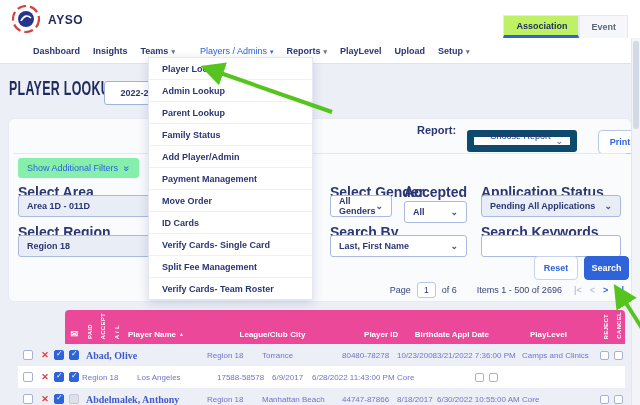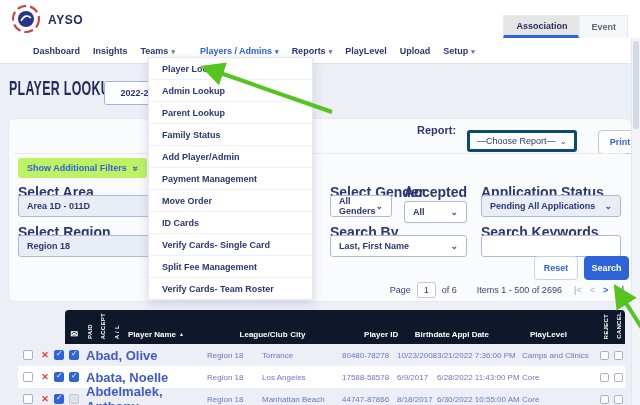--- a/index.html
+++ b/index.html
@@ -5,41 +5,41 @@
   html,body{margin:0;padding:0;}
   body{font-family:"Liberation Sans", sans-serif;}
   .screen{position:relative;width:640px;height:405px;background:#edeff6;overflow:hidden;}
 
   
   .topbar{position:absolute;left:0;top:0;width:640px;height:38px;background:#fff;}
   .logo{position:absolute;left:12px;top:5px;width:28px;height:28px;}
   .brand{position:absolute;left:48px;top:13px;font-size:12px;font-weight:bold;color:#1f2a5e;letter-spacing:.6px;}
   .tabs{position:absolute;right:12px;top:15px;display:flex;}
   .tab{height:23px;padding:0 11px;display:flex;align-items:center;font-size:9px;font-weight:600;color:#5d6880;background:#f6f7fa;border:1px solid #e7e9f0;border-bottom:none;box-sizing:border-box;}
-  .tab.active{background:#e5e5e5;color:#1f2a5e;font-weight:bold;border-bottom:3px solid #2e63d9;padding-left:12px;}
+  .tab.active{background:#bef264;color:#1f2a5e;font-weight:bold;border-bottom:3px solid #2e63d9;padding-left:12px;}
 
   
   .navbar{position:absolute;left:0;top:38px;width:640px;height:26px;background:#fff;border-bottom:1px solid #dfe3ed;display:flex;align-items:center;padding-left:33px;gap:13px;box-sizing:border-box;}
   .nav-item{font-size:9px;color:#2b3674;font-weight:600;display:flex;align-items:center;gap:3px;white-space:nowrap;}
-  .nav-item.active{color:#2e63d9;font-weight:bold;padding-left:12px;}
+  .nav-item.active{color:#2e63d9;font-weight:normal;padding-left:12px;}
   .caret::after{content:"▾";font-size:7px;color:#6b7694;}
   .nav-item.active .caret::after{color:#2e63d9;}
 
   
   .page-title{position:absolute;left:9px;top:77px;font-size:20px;font-weight:bold;color:#1f2a5e;transform:scaleX(.62);transform-origin:left center;white-space:nowrap;letter-spacing:.5px;}
   .year-select{position:absolute;left:104px;top:81px;width:74px;height:22px;background:#fff;border:1px solid #9fb3dd;border-radius:3px;display:flex;align-items:center;justify-content:center;font-size:9px;font-weight:bold;color:#2b3674;}
 
   
   .panel{position:absolute;left:8px;top:118px;width:624px;height:184px;background:#fafbfd;border:1px solid #e7eaf2;border-radius:6px;box-sizing:border-box;}
   .report-label{position:absolute;left:417px;top:124px;font-size:11px;font-weight:bold;color:#2b3674;}
-  .report-select{position:absolute;left:467px;top:130px;width:110px;height:22px;background:#fff;border:3px solid #0c4a6e;border-radius:3px;display:flex;align-items:center;justify-content:space-between;padding:0 7px;font-size:9px;color:#2b3674;box-sizing:border-box;}
+  .report-select{position:absolute;left:467px;top:130px;width:110px;height:22px;background:#fff;border:7px solid #0c4a6e;border-radius:3px;display:flex;align-items:center;justify-content:space-between;padding:0 7px;font-size:9px;color:#2b3674;box-sizing:border-box;}
   .print-btn{position:absolute;left:598px;top:130px;width:42px;height:22px;background:#fff;border:1px solid #b9c7ea;border-radius:4px;display:flex;align-items:center;justify-content:center;font-size:9px;font-weight:bold;color:#2e63d9;}
   .divider{position:absolute;left:14px;top:153px;width:612px;height:1px;background:#e4e8f1;}
 
-  .show-filters{position:absolute;left:18px;top:158px;height:20px;padding:0 9px;background:#bef264;border-radius:3px;display:flex;align-items:center;gap:6px;font-size:9px;font-weight:bold;color:#2e63d9;}
+  .show-filters{position:absolute;left:18px;top:158px;height:20px;padding:0 9px;background:#86efac;border-radius:3px;display:flex;align-items:center;gap:6px;font-size:9px;font-weight:normal;color:#2e63d9;}
   .dbl-chev::after{content:"»";display:inline-block;transform:rotate(90deg);font-size:10px;color:#2e63d9;}
 
   .flabel{position:absolute;font-size:14px;font-weight:bold;color:#2b3674;}
   .fselect,.finput{position:absolute;height:22px;border:1px solid #aab9e0;border-radius:3px;display:flex;align-items:center;justify-content:space-between;padding:0 8px;font-size:9px;color:#2b3674;box-sizing:border-box;font-weight:600;}
   .sel-gray{background:#e9edf5;}
   .sel-white{background:#fff;}
   .chev::after{content:"⌄";font-size:9px;color:#44548c;margin-top:-4px;}
   .finput{font-family:"Liberation Sans",sans-serif;}
   input.finput{padding:0 8px;}
 
@@ -48,29 +48,29 @@
 
   
   .pag{position:absolute;left:0px;top:282px;width:632px;display:flex;align-items:center;justify-content:flex-end;gap:6px;font-size:9px;color:#3a4473;}
   .page-input{width:17px;height:14px;border:1px solid #b9c7ea;border-radius:3px;text-align:center;font-size:8.5px;color:#2b3674;padding:0;background:#fff;}
   .pg-icons{display:flex;gap:8px;margin-left:6px;margin-right:8px;font-size:9px;font-weight:bold;}
   .pg-dis{color:#bcc5da;}
   .pg-act{color:#2e63d9;}
 
   
   .table{position:absolute;left:18px;top:310px;width:607px;}
-  .thead{display:flex;background:#0f172a;border-radius:4px 4px 0 0;height:34px;margin-left:47px;}
+  .thead{display:flex;background:#ec4899;border-radius:4px 4px 0 0;height:34px;margin-left:47px;}
   .th{display:flex;align-items:flex-end;justify-content:flex-start;padding-bottom:5px;color:#fff;font-size:8px;font-weight:bold;box-sizing:border-box;}
   .th.c,.td.c{justify-content:center;}
   .vlabel{writing-mode:vertical-rl;transform:rotate(180deg);font-size:6px;font-weight:bold;letter-spacing:.3px;line-height:1;}
   .trow{display:flex;align-items:center;height:22px;font-size:8px;color:#6f74c9;}
   .trow.alt{background:#eceff6;}
   .trow.white{background:#fff;}
   .td{display:flex;align-items:center;box-sizing:border-box;}
-  .name-link{color:#3f5ac9;font-weight:bold;font-size:13px;}
+  .name-link{color:#3f5ac9;font-weight:bold;font-size:10px;font-family:Liberation Serif, serif;}
   .col-sel{width:20px}.col-paid{width:14px}.col-accept{width:14px}.col-al{width:16px}
   .col-name{width:125px;padding-left:4px}.col-league{width:55px}.col-city{width:80px}
   .col-pid{width:55px}.col-bd{width:40px}.col-ad{width:85px}.col-pl{width:75px}
   .col-rej{width:14px}.col-can{width:14px}
   .sort::after{content:"▲";font-size:5px;margin-left:3px;position:relative;top:-1px;}
   .mail::after{content:"✉";font-size:9px;color:#fff;}
   .cb{width:10px;height:10px;border:1px solid #a7b2cc;border-radius:2px;background:#fff;display:inline-block;box-sizing:border-box;position:relative;}
   .cb.checked{background:#2e63d9;border-color:#2e63d9;}
   .cb.checked::after{content:"✓";color:#fff;font-size:8px;position:absolute;left:1px;top:-2px;}
   .cb.disabled{background:#dde1ea;border-color:#c3c9d8;}
@@ -291,23 +291,20 @@
         </span>
       <span class="td col-paid c">
           <span class="xmark"></span>
         </span>
       <span class="td col-accept c">
           <span class="cb checked"></span>
         </span>
       <span class="td col-al c">
           <span class="cb checked"></span>
         </span>
-      <span class="td col-name">
-          <span class="name-link">Abata, Noelle</span>
-        </span>
       <span class="td col-league">Region 18</span>
       <span class="td col-city">Los Angeles</span>
       <span class="td col-pid">17588-58578</span>
       <span class="td col-bd">6/9/2017</span>
       <span class="td col-ad">6/28/2022 11:43:00 PM</span>
       <span class="td col-pl">Core</span>
       <span class="td col-rej c">
           <span class="cb tiny"></span>
         </span>
       <span class="td col-can c">

